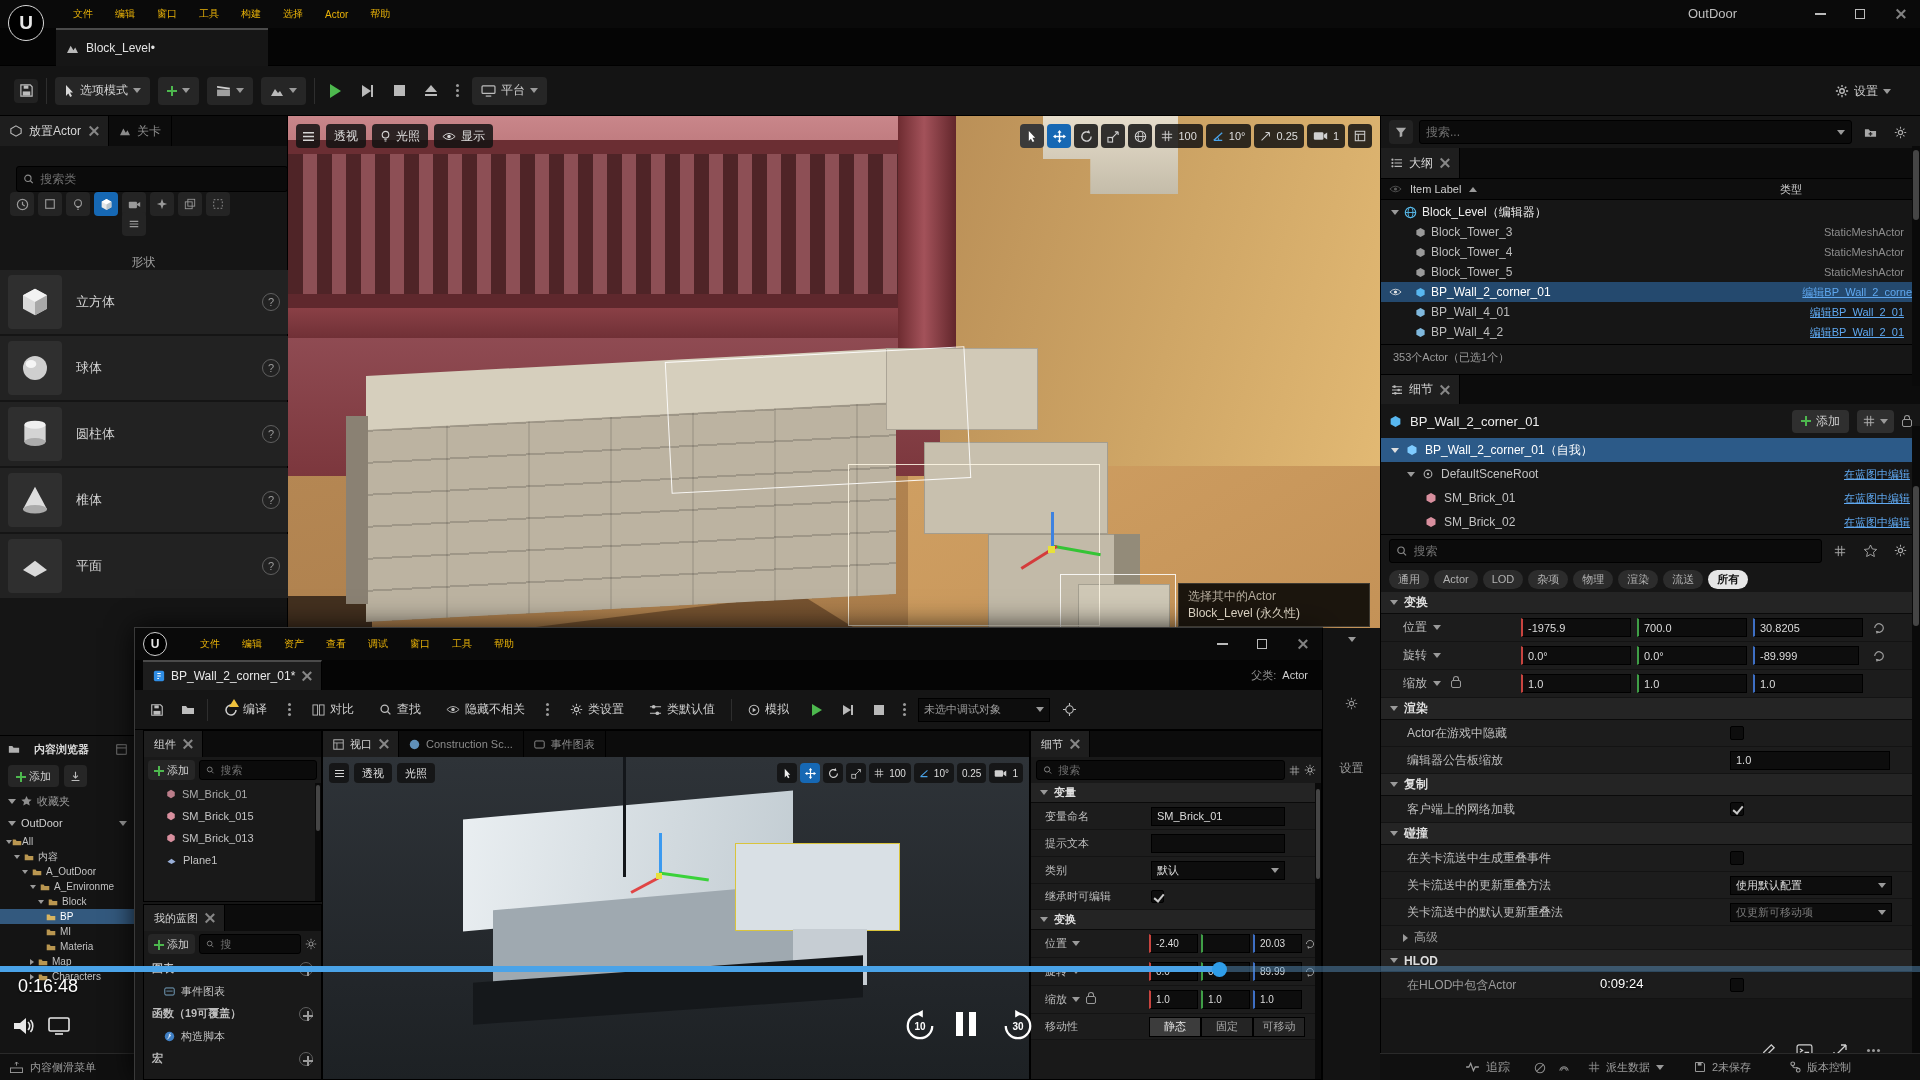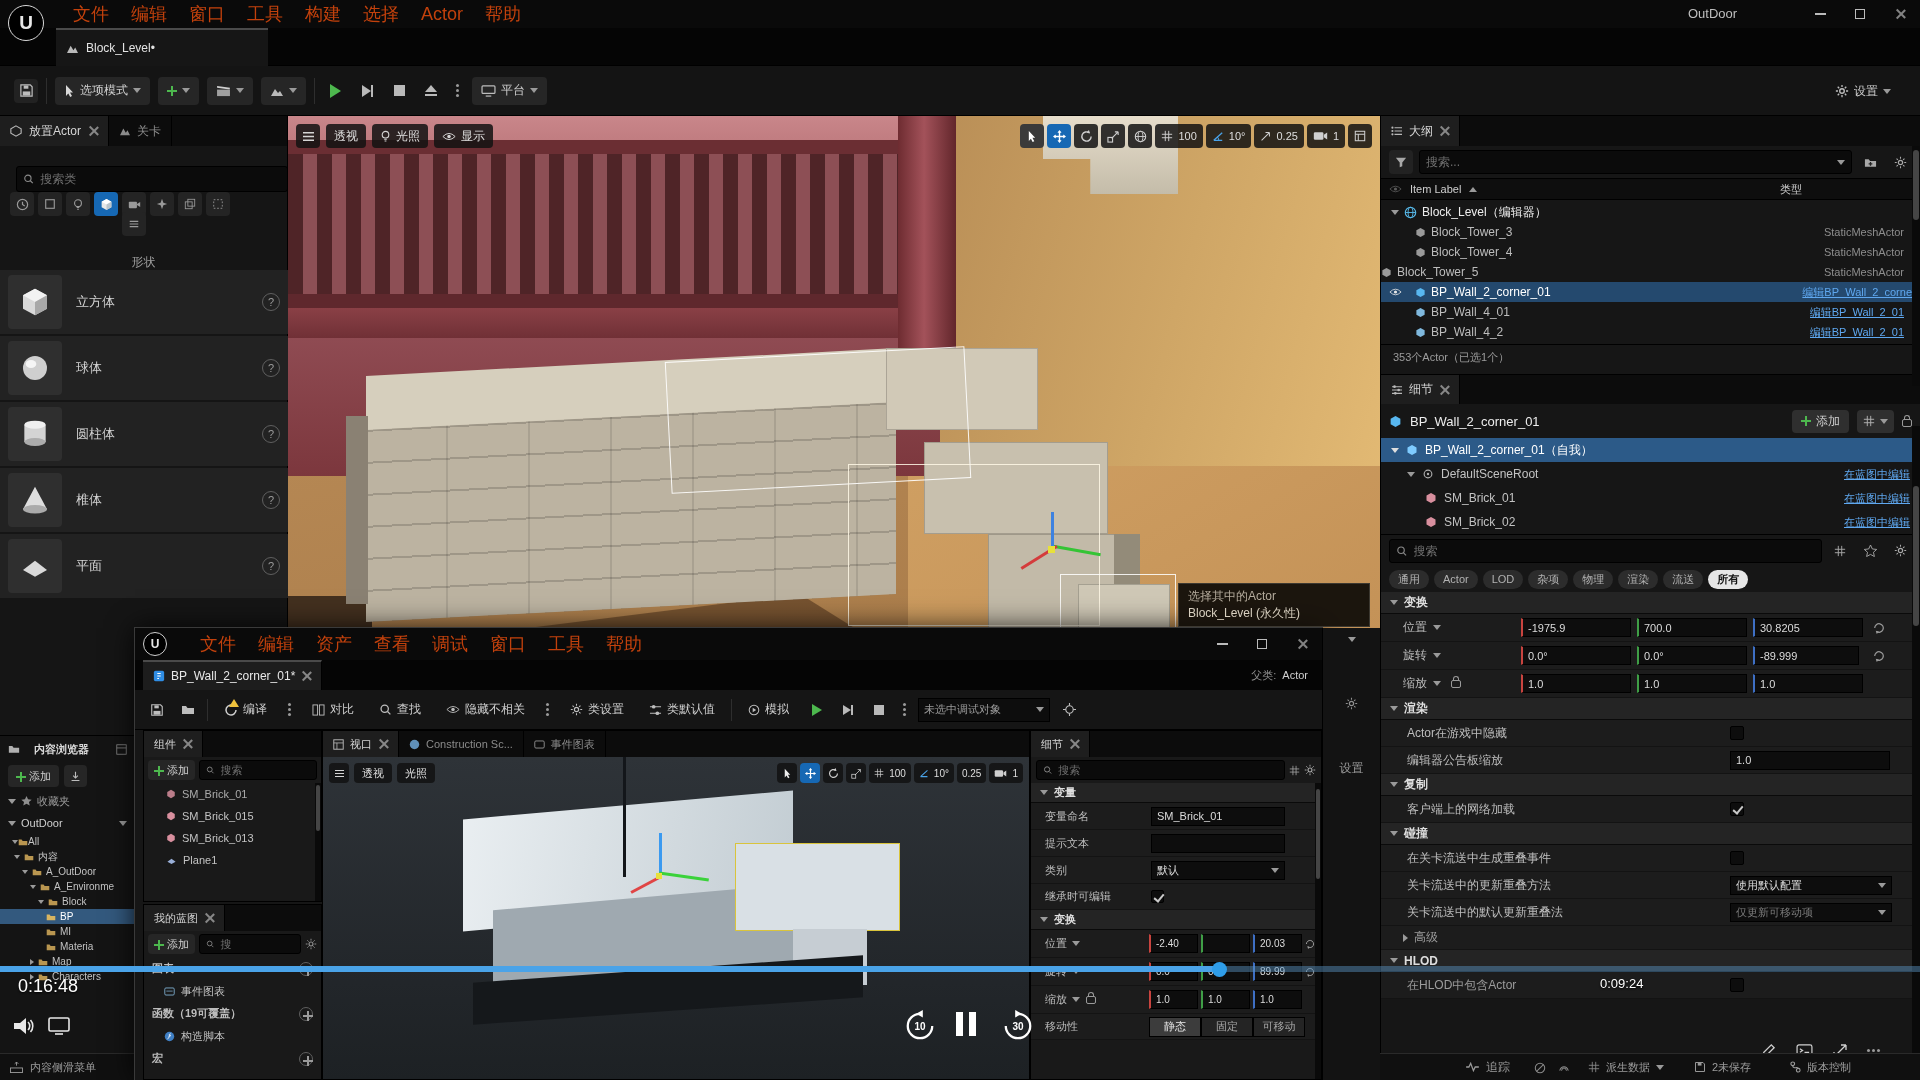--- a/index.html
+++ b/index.html
@@ -1,21 +1,21 @@
 <!DOCTYPE html>
 <html><head>
 <meta charset="utf-8">
 <style>
 *{margin:0;padding:0;box-sizing:border-box;font-family:"Liberation Sans","DejaVu Sans",sans-serif}
 body{background:#000}
 #app{position:relative;width:1920px;height:1080px;background:#0f0f0f;overflow:hidden;color:#c3c3c3;font-size:12px}
 .abs{position:absolute}
 .flex{display:flex;align-items:center}
 .ico{display:inline-flex;align-items:center;justify-content:center;flex:none}
-.menu-item{padding:8px 11px;height:28px;display:flex;align-items:center;color:#c2410c;font-size:18px}
+.menu-item{padding:8px 11px;height:28px;display:flex;align-items:center;color:#eab308;font-size:10px}
 .winbtn{width:40px;height:28px;display:flex;align-items:center;justify-content:center}
 .tab{display:flex;align-items:center;gap:6px;padding:0 10px;height:100%;background:#1e1e1e;color:#d6d6d6;font-size:12px;border-right:1px solid #000}
 .tab.dim{background:transparent;color:#8b8b8b}
 .tbtn{display:flex;align-items:center;gap:5px;background:#262626;border-radius:4px;height:28px;padding:0 9px;color:#cfcfcf;font-size:12px}
 .inp{display:flex;align-items:center;gap:6px;background:#0b0b0b;border:1px solid #000;border-radius:3px;padding:0 6px}
 .inp input{background:none;border:0;outline:0;color:#b9b9b9;font-size:12px;width:100%;font-family:inherit}
 .inp input::placeholder{color:#6f6f6f}
 .chip{display:inline-flex;align-items:center;justify-content:center;height:19px;padding:0 9px;border-radius:10px;background:#2c2c2c;color:#b2b2b2;font-size:11px}
 .chip.on{background:#e6e6e6;color:#141414;font-weight:bold}
 .sec{display:flex;align-items:center;gap:6px;background:#242424;color:#dedede;font-weight:bold;font-size:12px;padding:0 9px;border-bottom:1px solid #0a0a0a}
@@ -418,55 +418,55 @@
     </div>
   </div>
 
   <div class="abs" style="left:1178px;top:583px;width:192px;height:44px;background:rgba(16,13,9,.94);border:1px solid #3c3830;padding:4px 9px;z-index:40">
     <div style="color:#b4ab9c;font-size:12px">选择其中的Actor</div>
     <div style="color:#d8d0c0;font-size:12px">Block_Level (永久性)</div>
   </div>
 
   <div class="abs" style="left:1380px;top:116px;width:540px;height:964px;background:#161616;border-left:1px solid #000">
 
+    <div class="flex" style="height:32px;gap:6px;padding:0 8px">
+      <div class="sbtn" style="background:#222">
+        <svg width="12" height="12" viewBox="0 0 14 14">
+            <path d="M1 2h12L8.5 7.5V12l-3 1.2V7.5z" fill="#a8a8a8"></path>
+          </svg>
+      </div>
+      <div class="inp" style="flex:1;height:24px">
+        <input placeholder="搜索..." style="">
+        <span class="trid"></span>
+      </div>
+      <div class="sbtn" style="background:none">
+          <svg width="13" height="11" viewBox="0 0 14 11">
+            <path d="M1 2h4l1.5 2H13v6H1z" fill="#a8a8a8"></path>
+            <path d="M7 5v4M5 7h4" stroke="#222" stroke-width="1.4"></path>
+          </svg>
+        </div>
+      <div class="sbtn" style="background:none">
+          <svg width="13" height="13" viewBox="0 0 16 16">
+            <circle cx="8" cy="8" r="2.6" fill="none" stroke="#a8a8a8" stroke-width="1.5"></circle>
+            <path d="M8 1v2.4M8 12.6V15M1 8h2.4M12.6 8H15M3.1 3.1l1.7 1.7M11.2 11.2l1.7 1.7M12.9 3.1l-1.7 1.7M4.8 11.2l-1.7 1.7" stroke="#a8a8a8" stroke-width="1.3"></path>
+          </svg>
+        </div>
+    </div>
     <div class="flex" style="height:30px;background:#0c0c0c">
       <div class="tab">
         <svg width="12" height="10" viewBox="0 0 14 12">
             <path d="M4 2h9M4 6h9M4 10h9" stroke="#b9b9b9" stroke-width="1.3"></path>
             <circle cx="1.5" cy="2" r="1.3" fill="#b9b9b9"></circle>
             <circle cx="1.5" cy="6" r="1.3" fill="#b9b9b9"></circle>
             <circle cx="1.5" cy="10" r="1.3" fill="#b9b9b9"></circle>
           </svg>
         <span>大纲</span>
         <span class="xi"></span>
       </div>
     </div>
-    <div class="flex" style="height:32px;gap:6px;padding:0 8px">
-      <div class="sbtn" style="background:#222">
-        <svg width="12" height="12" viewBox="0 0 14 14">
-            <path d="M1 2h12L8.5 7.5V12l-3 1.2V7.5z" fill="#a8a8a8"></path>
-          </svg>
-      </div>
-      <div class="inp" style="flex:1;height:24px">
-        <input placeholder="搜索..." style="">
-        <span class="trid"></span>
-      </div>
-      <div class="sbtn" style="background:none">
-          <svg width="13" height="11" viewBox="0 0 14 11">
-            <path d="M1 2h4l1.5 2H13v6H1z" fill="#a8a8a8"></path>
-            <path d="M7 5v4M5 7h4" stroke="#222" stroke-width="1.4"></path>
-          </svg>
-        </div>
-      <div class="sbtn" style="background:none">
-          <svg width="13" height="13" viewBox="0 0 16 16">
-            <circle cx="8" cy="8" r="2.6" fill="none" stroke="#a8a8a8" stroke-width="1.5"></circle>
-            <path d="M8 1v2.4M8 12.6V15M1 8h2.4M12.6 8H15M3.1 3.1l1.7 1.7M11.2 11.2l1.7 1.7M12.9 3.1l-1.7 1.7M4.8 11.2l-1.7 1.7" stroke="#a8a8a8" stroke-width="1.3"></path>
-          </svg>
-        </div>
-    </div>
     <div class="flex" style="height:22px;background:#0e0e0e;border-top:1px solid #000;border-bottom:1px solid #000;padding:0 8px;gap:8px">
       <svg width="13" height="8" viewBox="0 0 16 10" class="mini-eye">
           <path d="M1 5Q8 -2 15 5Q8 12 1 5z" fill="none" stroke="#9a9a9a"></path>
           <circle cx="8" cy="5" r="2" fill="#9a9a9a"></circle>
         </svg>
       <span style="color:#cfcfcf;font-size:11px">Item Label</span>
       <span class="triu"></span>
       <span style="margin-left:auto;margin-right:110px;color:#cfcfcf;font-size:11px">类型</span>
     </div>
     <div style="padding:2px 0">
@@ -486,21 +486,21 @@
         <span>Block_Tower_3</span>
         <span style="margin-left:auto;margin-right:16px;color:#8d8d8d;font-size:11px">StaticMeshActor</span>
       </div>
       <div class="orow" style="padding-left:34px">
         <svg width="11" height="11" viewBox="0 0 24 24">
             <path d="M12 2l9 5v10l-9 5-9-5V7z" fill="#9a9a9a"></path>
           </svg>
         <span>Block_Tower_4</span>
         <span style="margin-left:auto;margin-right:16px;color:#8d8d8d;font-size:11px">StaticMeshActor</span>
       </div>
-      <div class="orow" style="">
+      <div class="orow" style="padding-left:34px">
         <svg width="11" height="11" viewBox="0 0 24 24">
             <path d="M12 2l9 5v10l-9 5-9-5V7z" fill="#9a9a9a"></path>
           </svg>
         <span>Block_Tower_5</span>
         <span style="margin-left:auto;margin-right:16px;color:#8d8d8d;font-size:11px">StaticMeshActor</span>
       </div>
       <div class="orow" style="padding-left:8px;background:#24496e">
         <svg width="13" height="8" viewBox="0 0 16 10">
             <path d="M1 5Q8 -2 15 5Q8 12 1 5z" fill="none" stroke="#e8e8e8"></path>
             <circle cx="8" cy="5" r="2" fill="#e8e8e8"></circle>
@@ -1225,21 +1225,21 @@
           <path d="M7 0l2 4.3 4.7.5-3.5 3.1 1 4.6L7 10.2 2.8 12.5l1-4.6L.3 4.8 5 4.3z" fill="#8f8f8f"></path>
         </svg>
       <span>收藏夹</span>
     </div>
     <div class="flex" style="height:22px;gap:5px;padding:0 8px;color:#cfcfcf;font-size:11px">
       <span class="trid"></span>
       <span>OutDoor</span>
       <span class="trid" style="margin-left:auto"></span>
     </div>
     <div style="font-size:10px">
-      <div class="flex" style="height:15px;padding-left:12px;">
+      <div class="flex" style="height:15px;padding-left:6px;">
           <span class="trid" style="border-top-width:4px;border-left-width:3px;border-right-width:3px"></span>
           <svg width="10" height="8" viewBox="0 0 14 11">
             <path d="M1 2h4l1.5 2H13v6H1z" fill="#b99650"></path>
           </svg>
           <span>All</span>
         </div>
       <div class="flex" style="height:15px;padding-left:14px;gap:4px">
           <span class="trid" style="border-top-width:4px;border-left-width:3px;border-right-width:3px"></span>
           <svg width="10" height="8" viewBox="0 0 14 11">
             <path d="M1 2h4l1.5 2H13v6H1z" fill="#b99650"></path>

